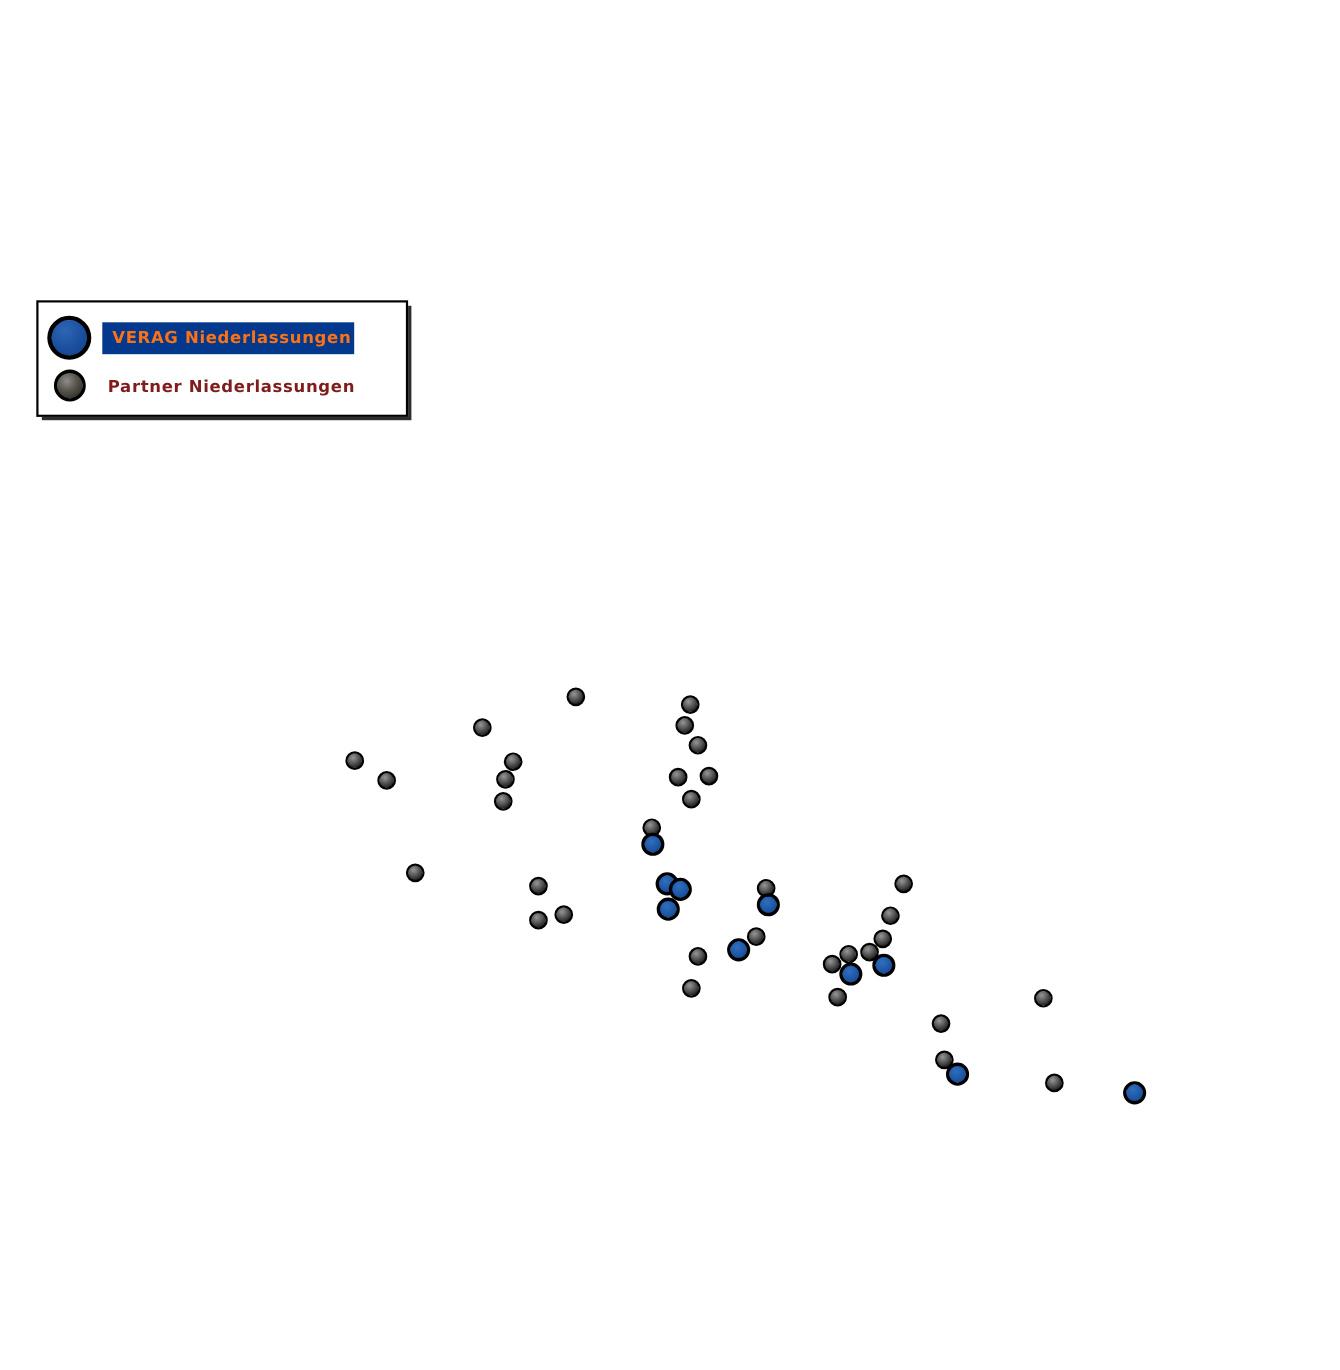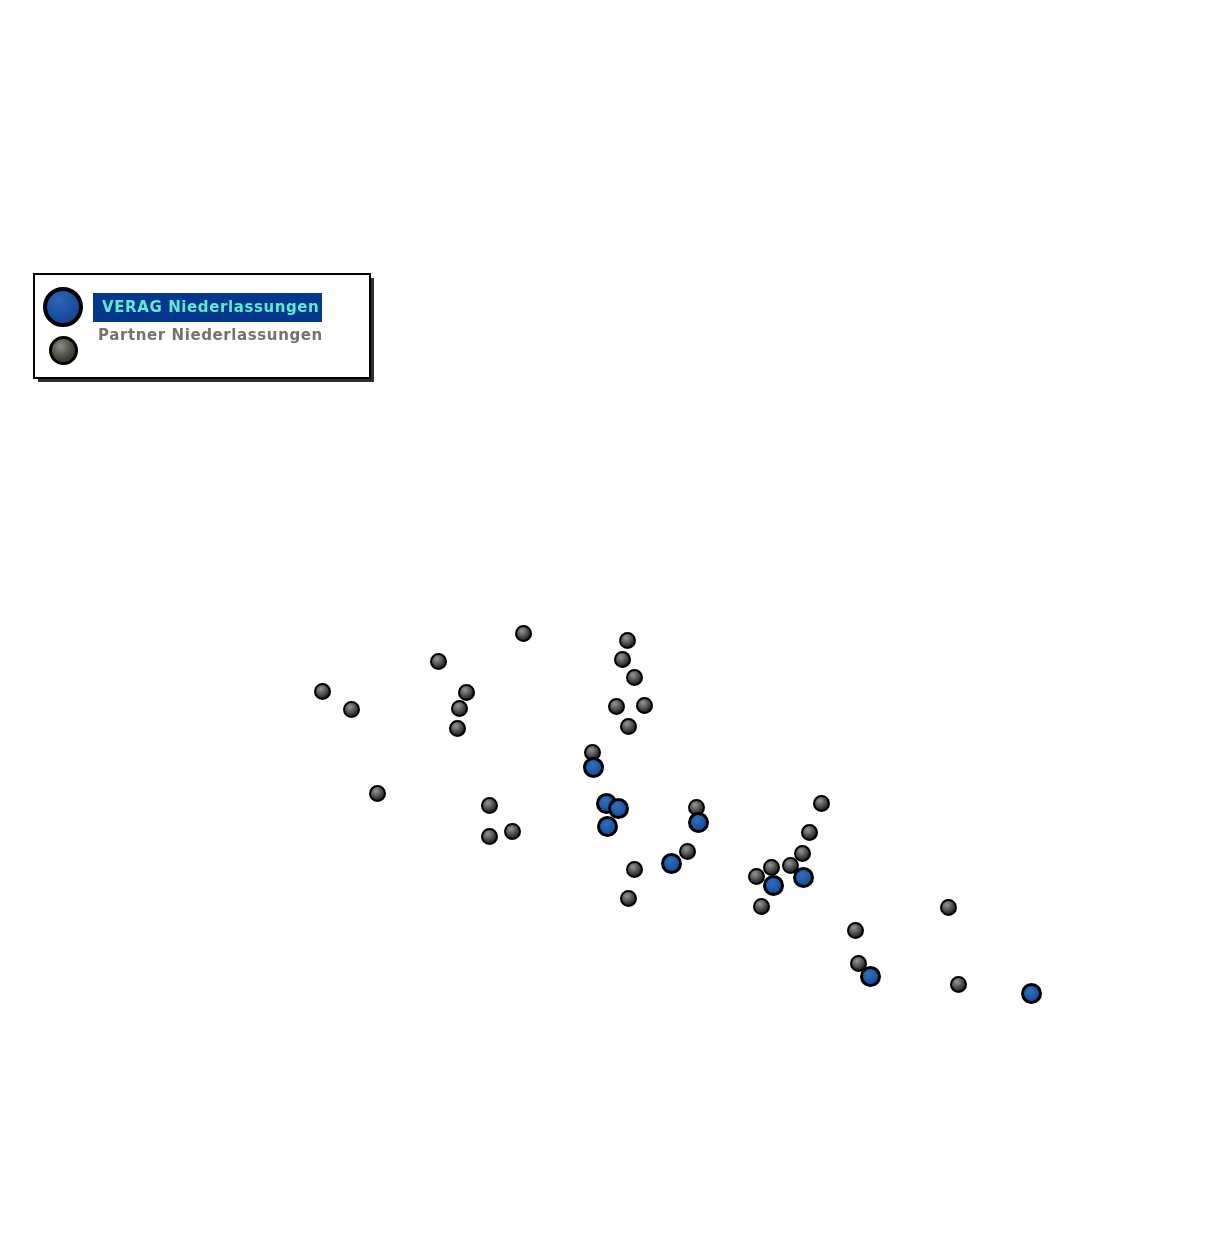--- a/index.html
+++ b/index.html
@@ -56,28 +56,28 @@
     white-space: nowrap;
   }
   .legend-label-highlight {
     left: 58px;
     top: 18px;
     width: 220px;
     height: 29px;
     line-height: 29px;
     padding-left: 9px;
     background: #04388c;
-    color: #5eead4;
+    color: #f97316;
   }
   .legend-label-plain {
     left: 63px;
-    top: 49px;
+    top: 65px;
     height: 22px;
     line-height: 22px;
-    color: #737373;
+    color: #7f1d1d;
   }
 
   
   .dot {
     position: absolute;
     border-radius: 50%;
     box-sizing: content-box;
   }
   .dot-partner {
     width: 13px;

